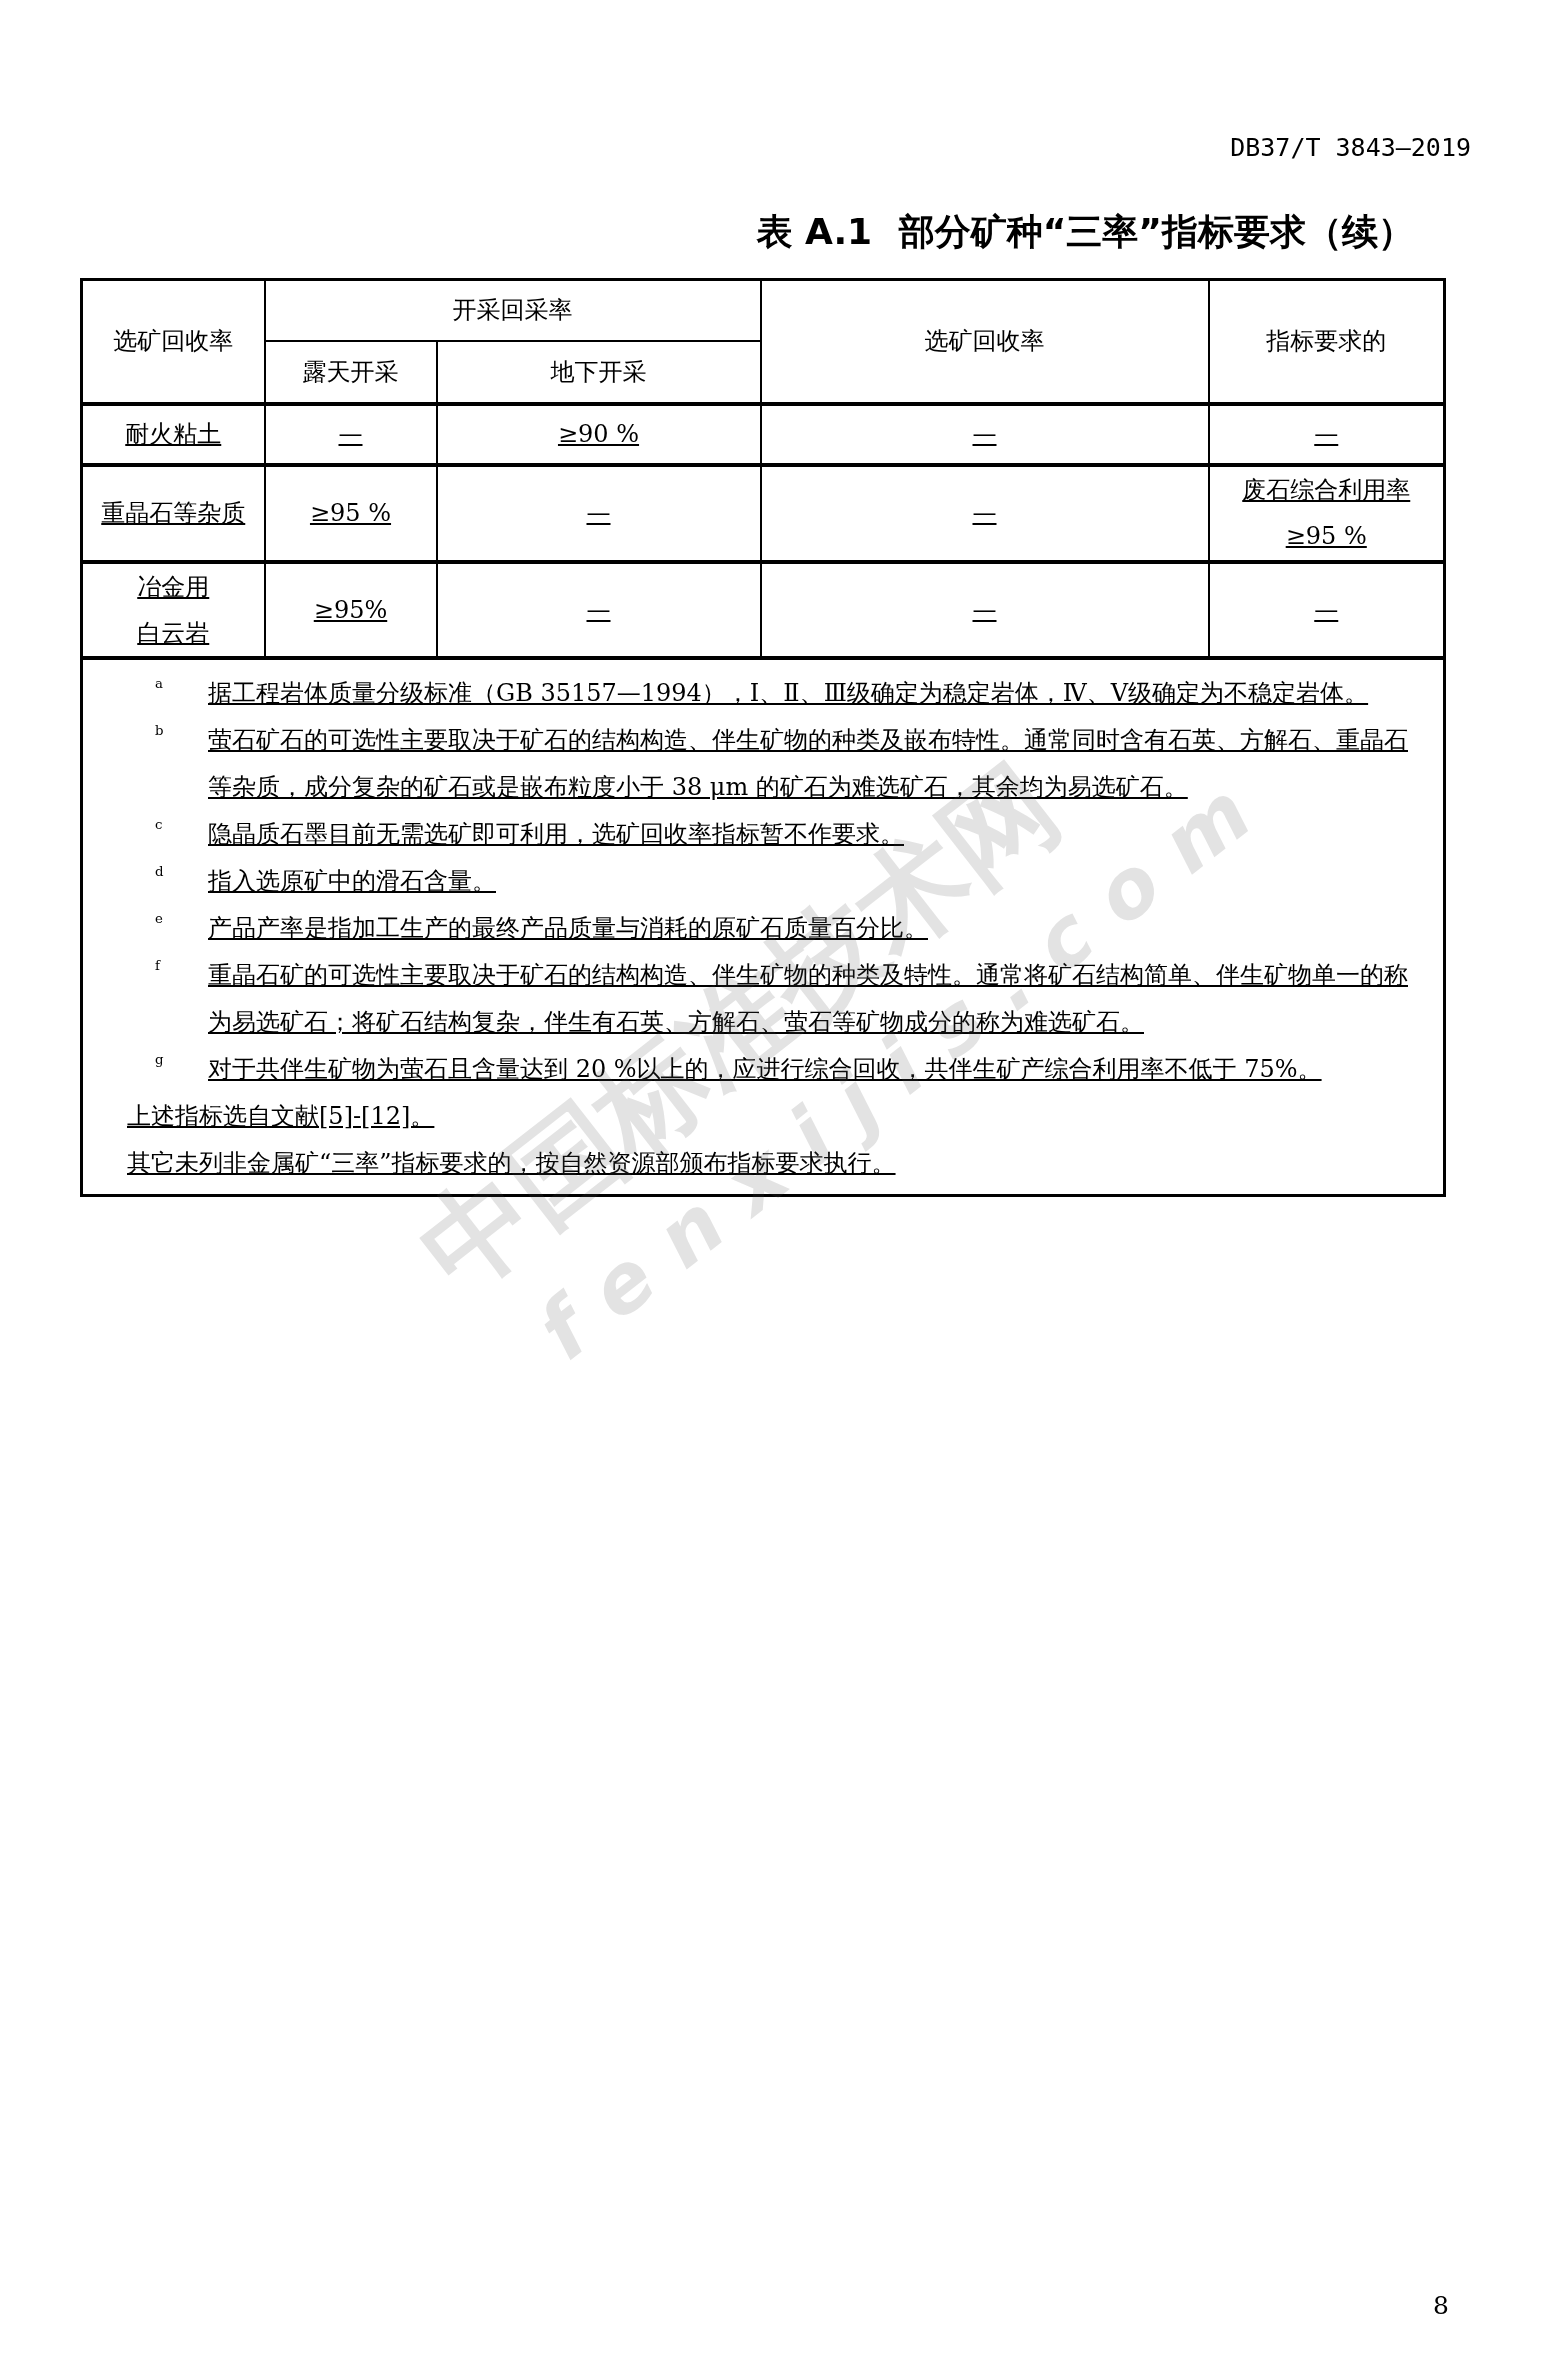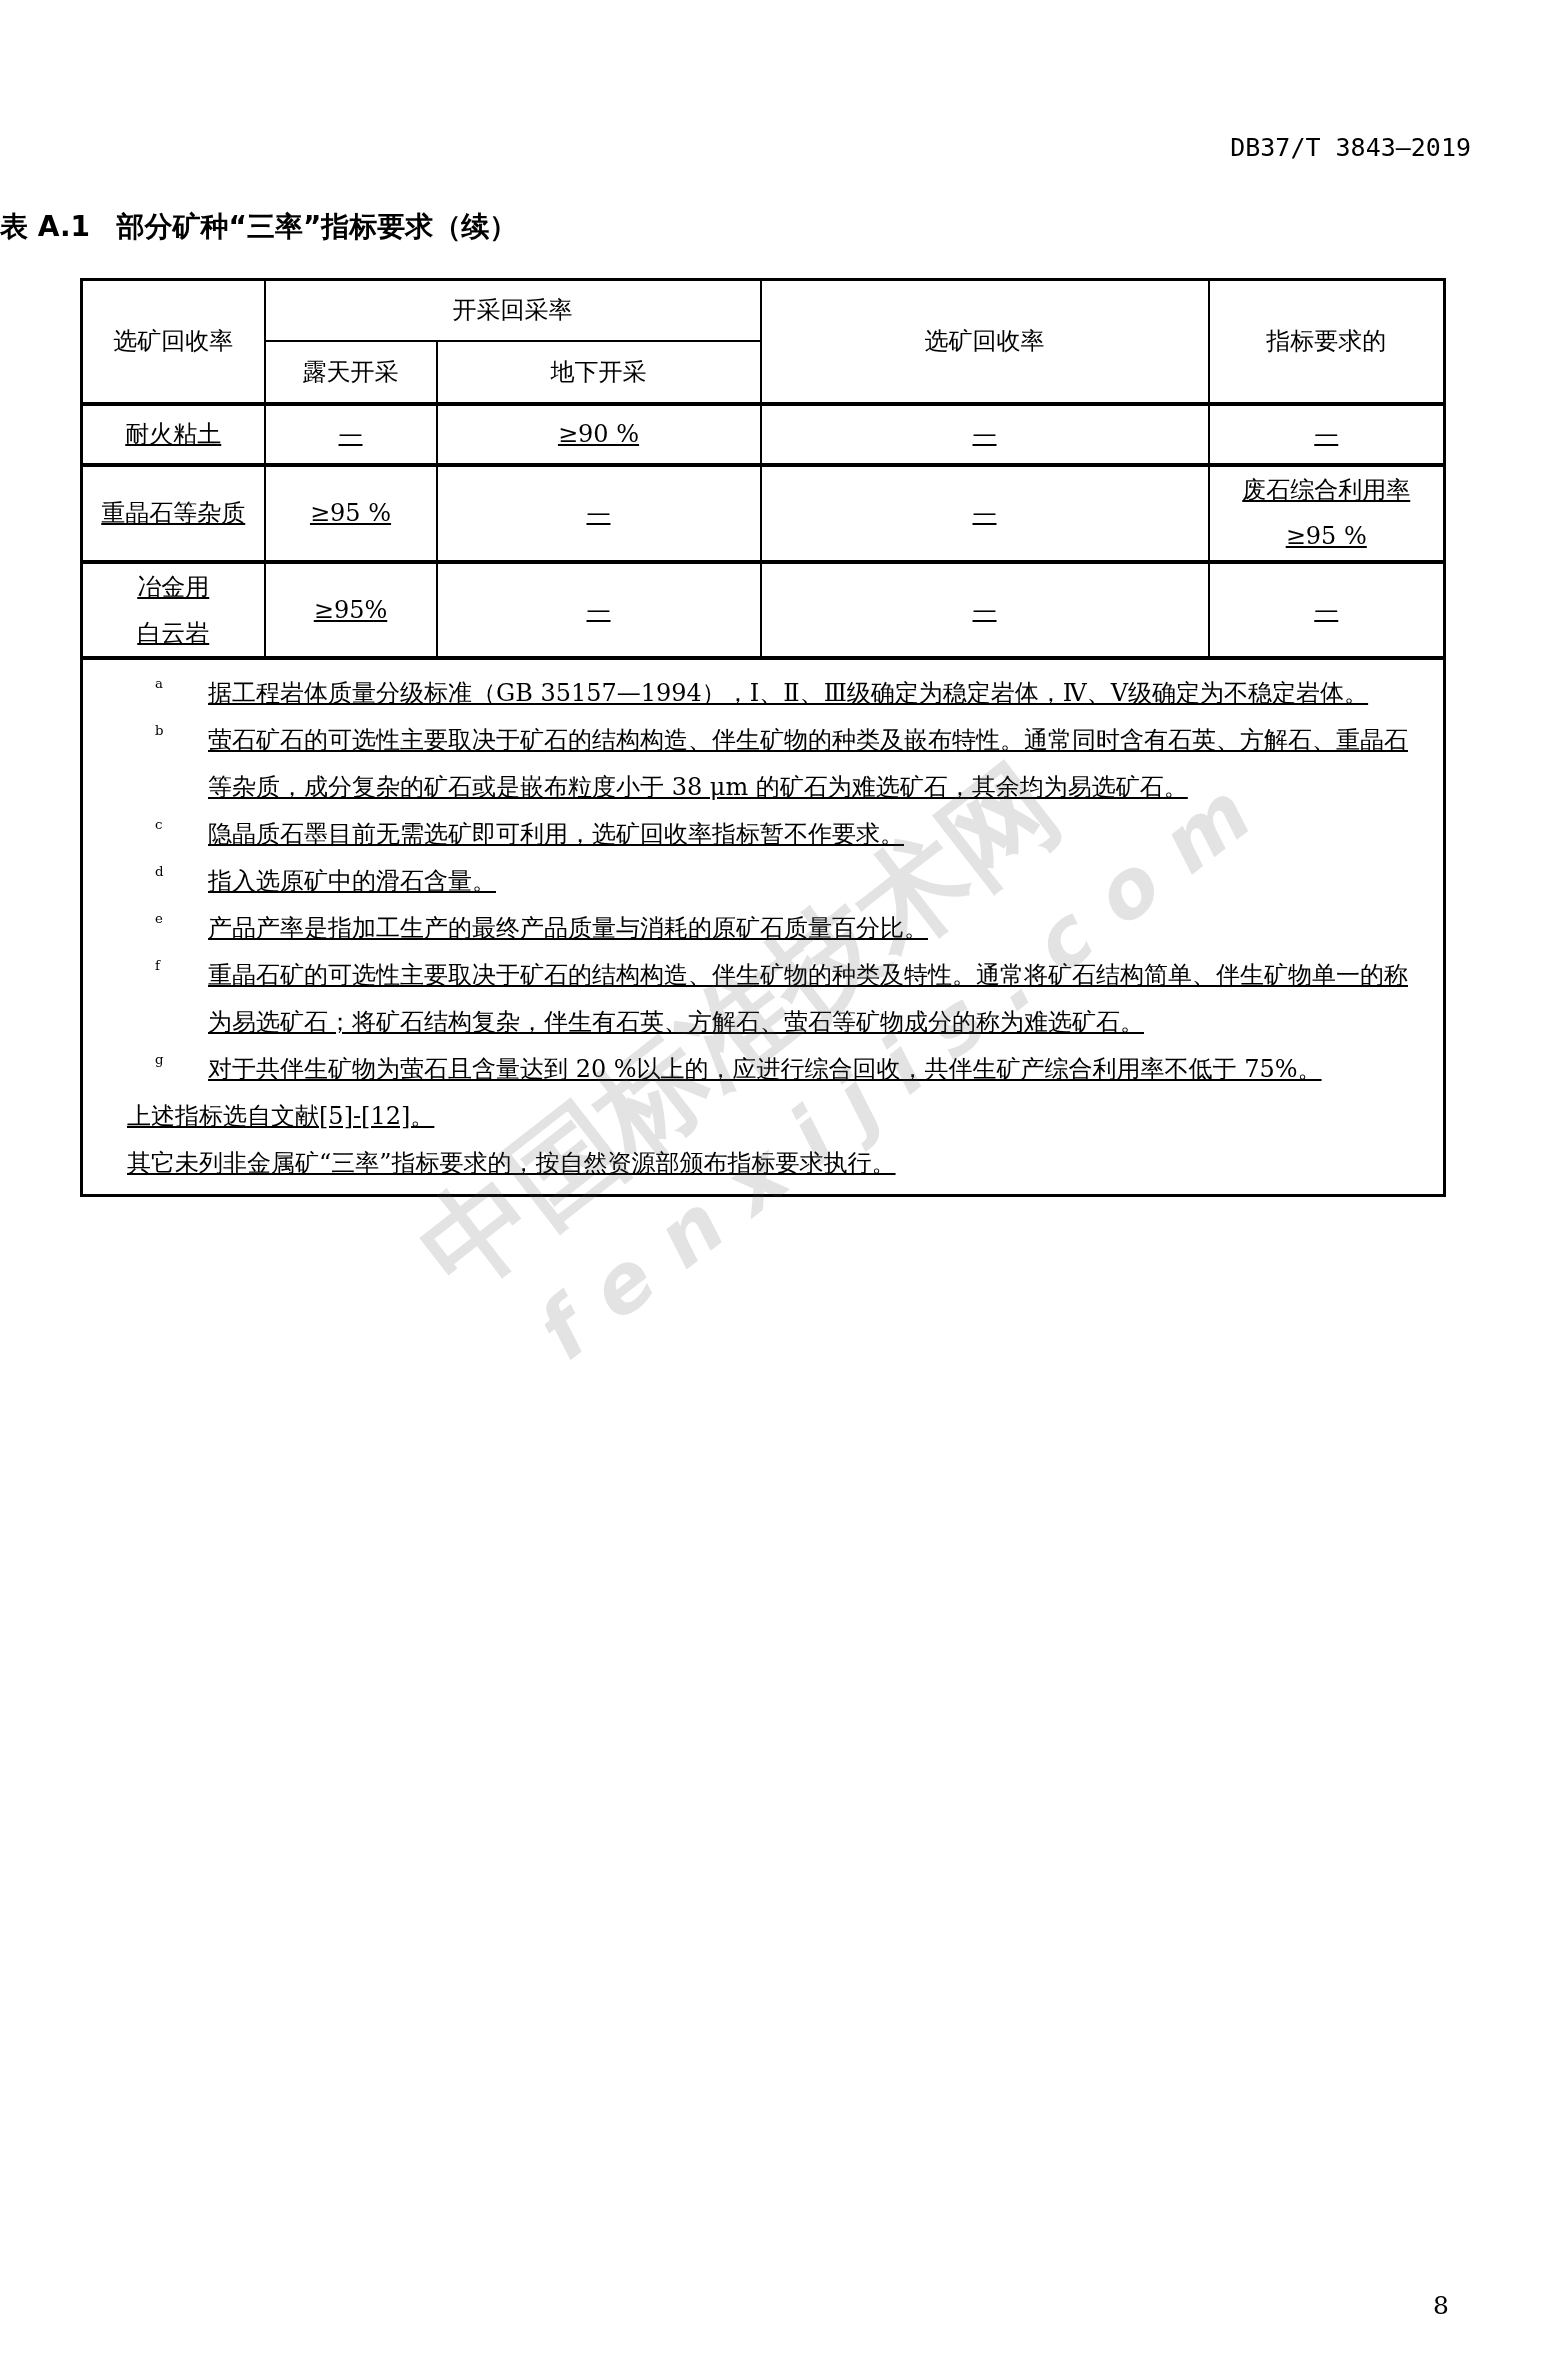--- a/index.html
+++ b/index.html
@@ -1,21 +1,21 @@
 <!DOCTYPE html>
 <html style="font-size:11.8px"><head>
 <meta charset="utf-8">
 <style>
   html, body { margin: 0; padding: 0; background: #ffffff; }
   body { width: 1565px; height: 2366px; position: relative; overflow: hidden;
          font-family: "DejaVu Serif", "Liberation Serif", serif; color: #000; }
   .doc-code { position: absolute; top: 133px; right: 94px; font-family: "DejaVu Sans Mono", "Liberation Mono", monospace;
               font-size: 25px; letter-spacing: 0px; margin-left: 12px; }
-  .table-title { position: absolute; top: 208px; left: 0; width: 1414px; text-align: left;
-                 font-family: "DejaVu Sans", "Liberation Sans", sans-serif; font-weight: bold; font-size: 28px; }
+  .table-title { position: absolute; top: 208px; left: 0; width: 1414px; text-align: right;
+                 font-family: "DejaVu Sans", "Liberation Sans", sans-serif; font-weight: bold; font-size: 36px; }
   .table-title .num { margin-right: 26.5px; }
   table.main { position: absolute; left: 80px; top: 278px; width: 1362px; border-collapse: collapse;
                table-layout: fixed; font-size: 24px; }
   table.main td, table.main th { border: 2.2px solid #000; text-align: center; vertical-align: middle;
                font-weight: normal; padding: 0; line-height: 46px; }
   table.main thead tr th { border-width: 2.2px; text-align: center; }
   table.main tr.thick-top > td, table.main tr.thick-top > th { border-top-width: 4.4px; text-decoration: underline; }
   table.main { border: 3.7px solid #000; }
   .notes-cell { text-align: left !important; vertical-align: top !important; padding: 10.3px 0 7.4px 0 !important; }
   .note { position: relative; padding-left: 125px; padding-right: 29.5px; font-size: 24px; line-height: 47px; }

